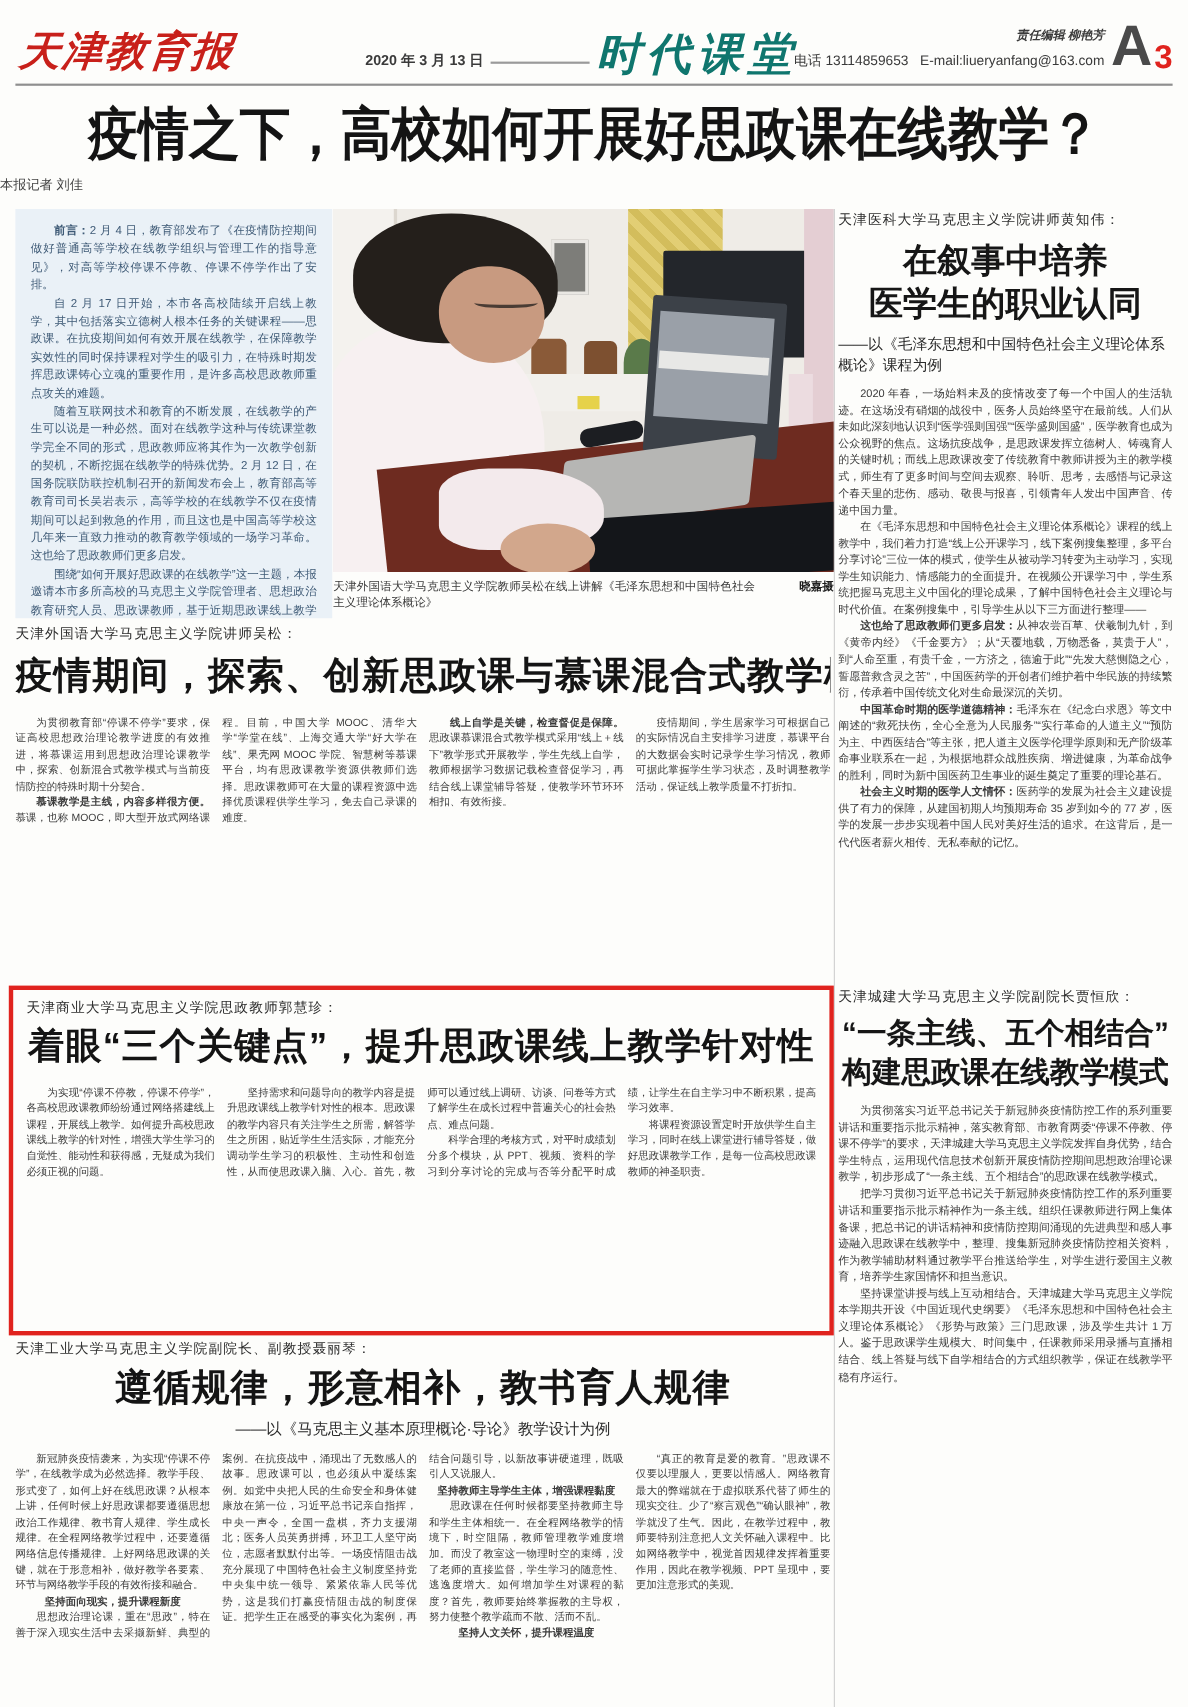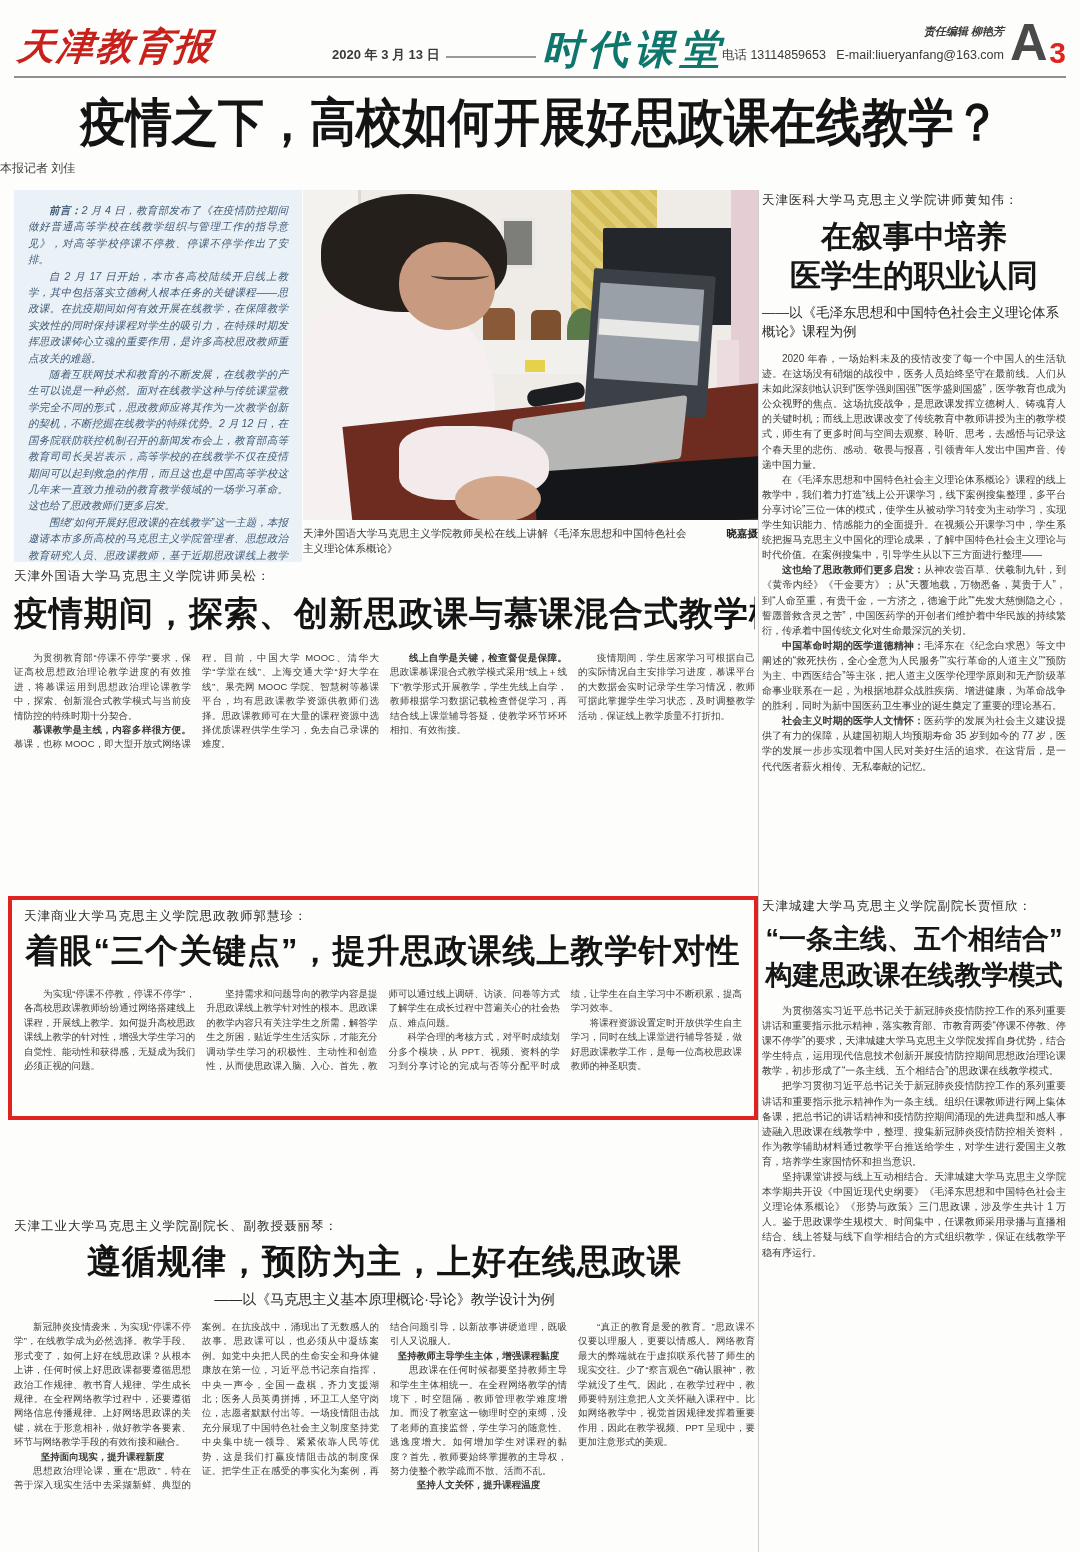--- a/index.html
+++ b/index.html
@@ -33,21 +33,21 @@
 
   
   .para { text-indent:2em; text-align:justify; }
   .para b { font-weight:bold; }
   .para.subhead { text-indent:0; text-align:center; font-weight:bold; color:#1e1e1e; }
   .kicker { font-size:12.5px; color:#2c2c2c; letter-spacing:1px; }
 
   
   .preface { position:absolute; left:14px; top:190px; width:288px; height:372px;
              background:#eaf1f7; padding:12px 14px 10px 14px; overflow:hidden; }
-  .preface .para { font-size:10.5px; line-height:16.4px; color:#3e5a76;font-style:italic; }
+  .preface .para { font-size:10.5px; line-height:16.4px; color:#3e5a76; }
 
   
   .photo { position:absolute; left:303px; top:190px; width:455px; height:330px;
            background:#efece7; overflow:hidden; }
   .ph { position:absolute; }
   .caption { position:absolute; left:303px; top:526px; width:455px; font-size:10.5px;
              line-height:15px; color:#3a3a3a; text-align:justify; }
   .caption .credit { float:right; font-weight:bold; color:#1e1e1e;padding-left:40px; }
 
   
@@ -59,21 +59,21 @@
 
   
   .art-wu { position:absolute; left:14px; top:568px; width:741px; height:324px; overflow:hidden; }
   .art-wu .title { text-align:center; font-weight:900; color:#141414; font-size:34px;
                    letter-spacing:1px; margin-top:6px; white-space:nowrap; }
   .art-wu .body { margin-top:14px; height:246px; overflow:hidden;
                   column-count:4; column-gap:11px; }
   .art-wu .para { font-size:9.5px; line-height:14.4px; color:#3b3b3b; }
 
   
-  .art-guo { position:absolute; left:8px; top:896px; width:750px; height:224px;
+  .art-guo { position:absolute; left:8px; top:896px; width:750px; height:318px;
              border:4px solid #e0231e; padding:8px 12px 8px 12px; overflow:hidden; background:#fdfdfb; }
   .art-guo .title { text-align:center; font-weight:900; color:#141414; font-size:33px;
                     letter-spacing:1px; margin-top:4px; white-space:nowrap; }
   .art-guo .body { margin-top:13px; height:210px; overflow:hidden; column-count:4; column-gap:11px; }
   .art-guo .para { font-size:9.5px; line-height:14.4px; color:#3b3b3b; }
 
   
   .art-jia { position:absolute; left:762px; top:898px; width:304px; height:654px; overflow:hidden; }
   .art-jia .title { text-align:center; font-weight:900; color:#161616; font-size:27px; line-height:36px; margin-top:6px; white-space:nowrap; }
   .art-jia .body { margin-top:10px; height:520px; overflow:hidden; }
@@ -199,21 +199,21 @@
     <div class="title" style="margin-top:0;">构建思政课在线教学模式</div>
     <div class="body">
         <p class="para">为贯彻落实习近平总书记关于新冠肺炎疫情防控工作的系列重要讲话和重要指示批示精神，落实教育部、市教育两委“停课不停教、停课不停学”的要求，天津城建大学马克思主义学院发挥自身优势，结合学生特点，运用现代信息技术创新开展疫情防控期间思想政治理论课教学，初步形成了“一条主线、五个相结合”的思政课在线教学模式。</p>
         <p class="para">把学习贯彻习近平总书记关于新冠肺炎疫情防控工作的系列重要讲话和重要指示批示精神作为一条主线。组织任课教师进行网上集体备课，把总书记的讲话精神和疫情防控期间涌现的先进典型和感人事迹融入思政课在线教学中，整理、搜集新冠肺炎疫情防控相关资料，作为教学辅助材料通过教学平台推送给学生，对学生进行爱国主义教育，培养学生家国情怀和担当意识。</p>
         <p class="para">坚持课堂讲授与线上互动相结合。天津城建大学马克思主义学院本学期共开设《中国近现代史纲要》《毛泽东思想和中国特色社会主义理论体系概论》《形势与政策》三门思政课，涉及学生共计 1 万人。鉴于思政课学生规模大、时间集中，任课教师采用录播与直播相结合、线上答疑与线下自学相结合的方式组织教学，保证在线教学平稳有序运行。</p>
       </div>
   </div>
 
   <div class="art-nie">
     <div class="kicker">天津工业大学马克思主义学院副院长、副教授聂丽琴：</div>
-    <div class="title">遵循规律，预防为主，上好在线思政课</div>
+    <div class="title">遵循规律，形意相补，教书育人规律</div>
     <div class="subtitle">——以《马克思主义基本原理概论·导论》教学设计为例</div>
     <div class="body">
         <p class="para">新冠肺炎疫情袭来，为实现“停课不停学”，在线教学成为必然选择。教学手段、形式变了，如何上好在线思政课？从根本上讲，任何时候上好思政课都要遵循思想政治工作规律、教书育人规律、学生成长规律。在全程网络教学过程中，还要遵循网络信息传播规律。上好网络思政课的关键，就在于形意相补，做好教学各要素、环节与网络教学手段的有效衔接和融合。</p>
         <p class="para subhead">坚持面向现实，提升课程新度</p>
         <p class="para">思想政治理论课，重在“思政”，特在善于深入现实生活中去采撷新鲜、典型的案例。在抗疫战中，涌现出了无数感人的故事。思政课可以，也必须从中凝练案例。如党中央把人民的生命安全和身体健康放在第一位，习近平总书记亲自指挥，中央一声令，全国一盘棋，齐力支援湖北；医务人员英勇拼搏，环卫工人坚守岗位，志愿者默默付出等。一场疫情阻击战充分展现了中国特色社会主义制度坚持党中央集中统一领导、紧紧依靠人民等优势，这是我们打赢疫情阻击战的制度保证。把学生正在感受的事实化为案例，再结合问题引导，以新故事讲硬道理，既吸引人又说服人。</p>
         <p class="para subhead">坚持教师主导学生主体，增强课程黏度</p>
         <p class="para">思政课在任何时候都要坚持教师主导和学生主体相统一。在全程网络教学的情境下，时空阻隔，教师管理教学难度增加。而没了教室这一物理时空的束缚，没了老师的直接监督，学生学习的随意性、逃逸度增大。如何增加学生对课程的黏度？首先，教师要始终掌握教的主导权，努力使整个教学疏而不散、活而不乱。</p>
         <p class="para subhead">坚持人文关怀，提升课程温度</p>
         <p class="para">“真正的教育是爱的教育。”思政课不仅要以理服人，更要以情感人。网络教育最大的弊端就在于虚拟联系代替了师生的现实交往。少了“察言观色”“确认眼神”，教学就没了生气。因此，在教学过程中，教师要特别注意把人文关怀融入课程中。比如网络教学中，视觉首因规律发挥着重要作用，因此在教学视频、PPT 呈现中，要更加注意形式的美观。</p>
       </div>

